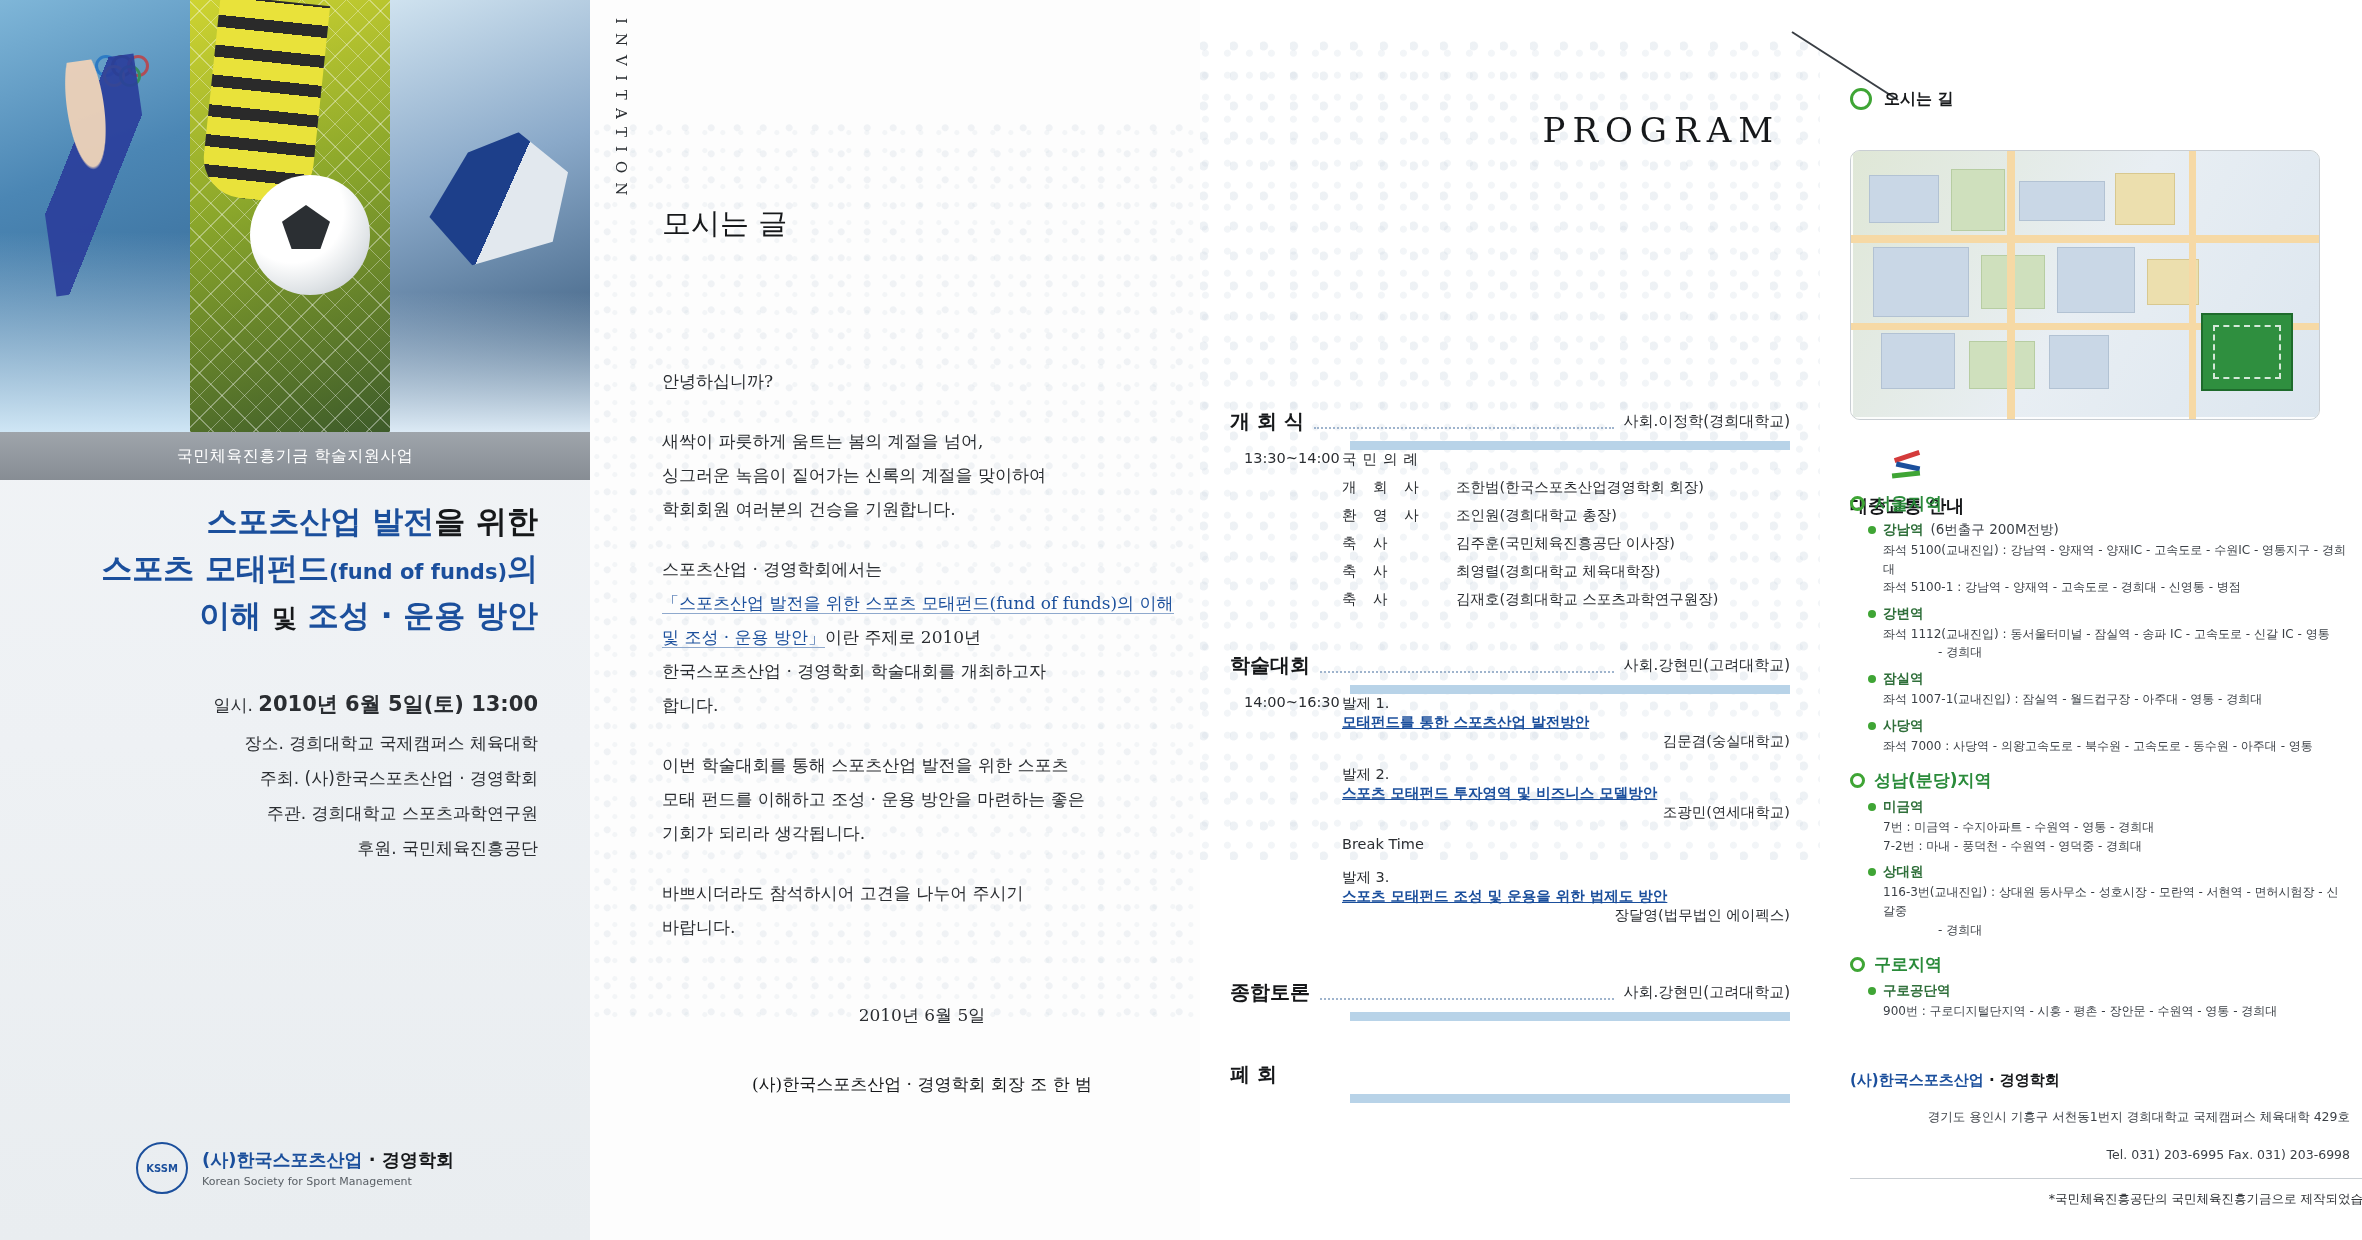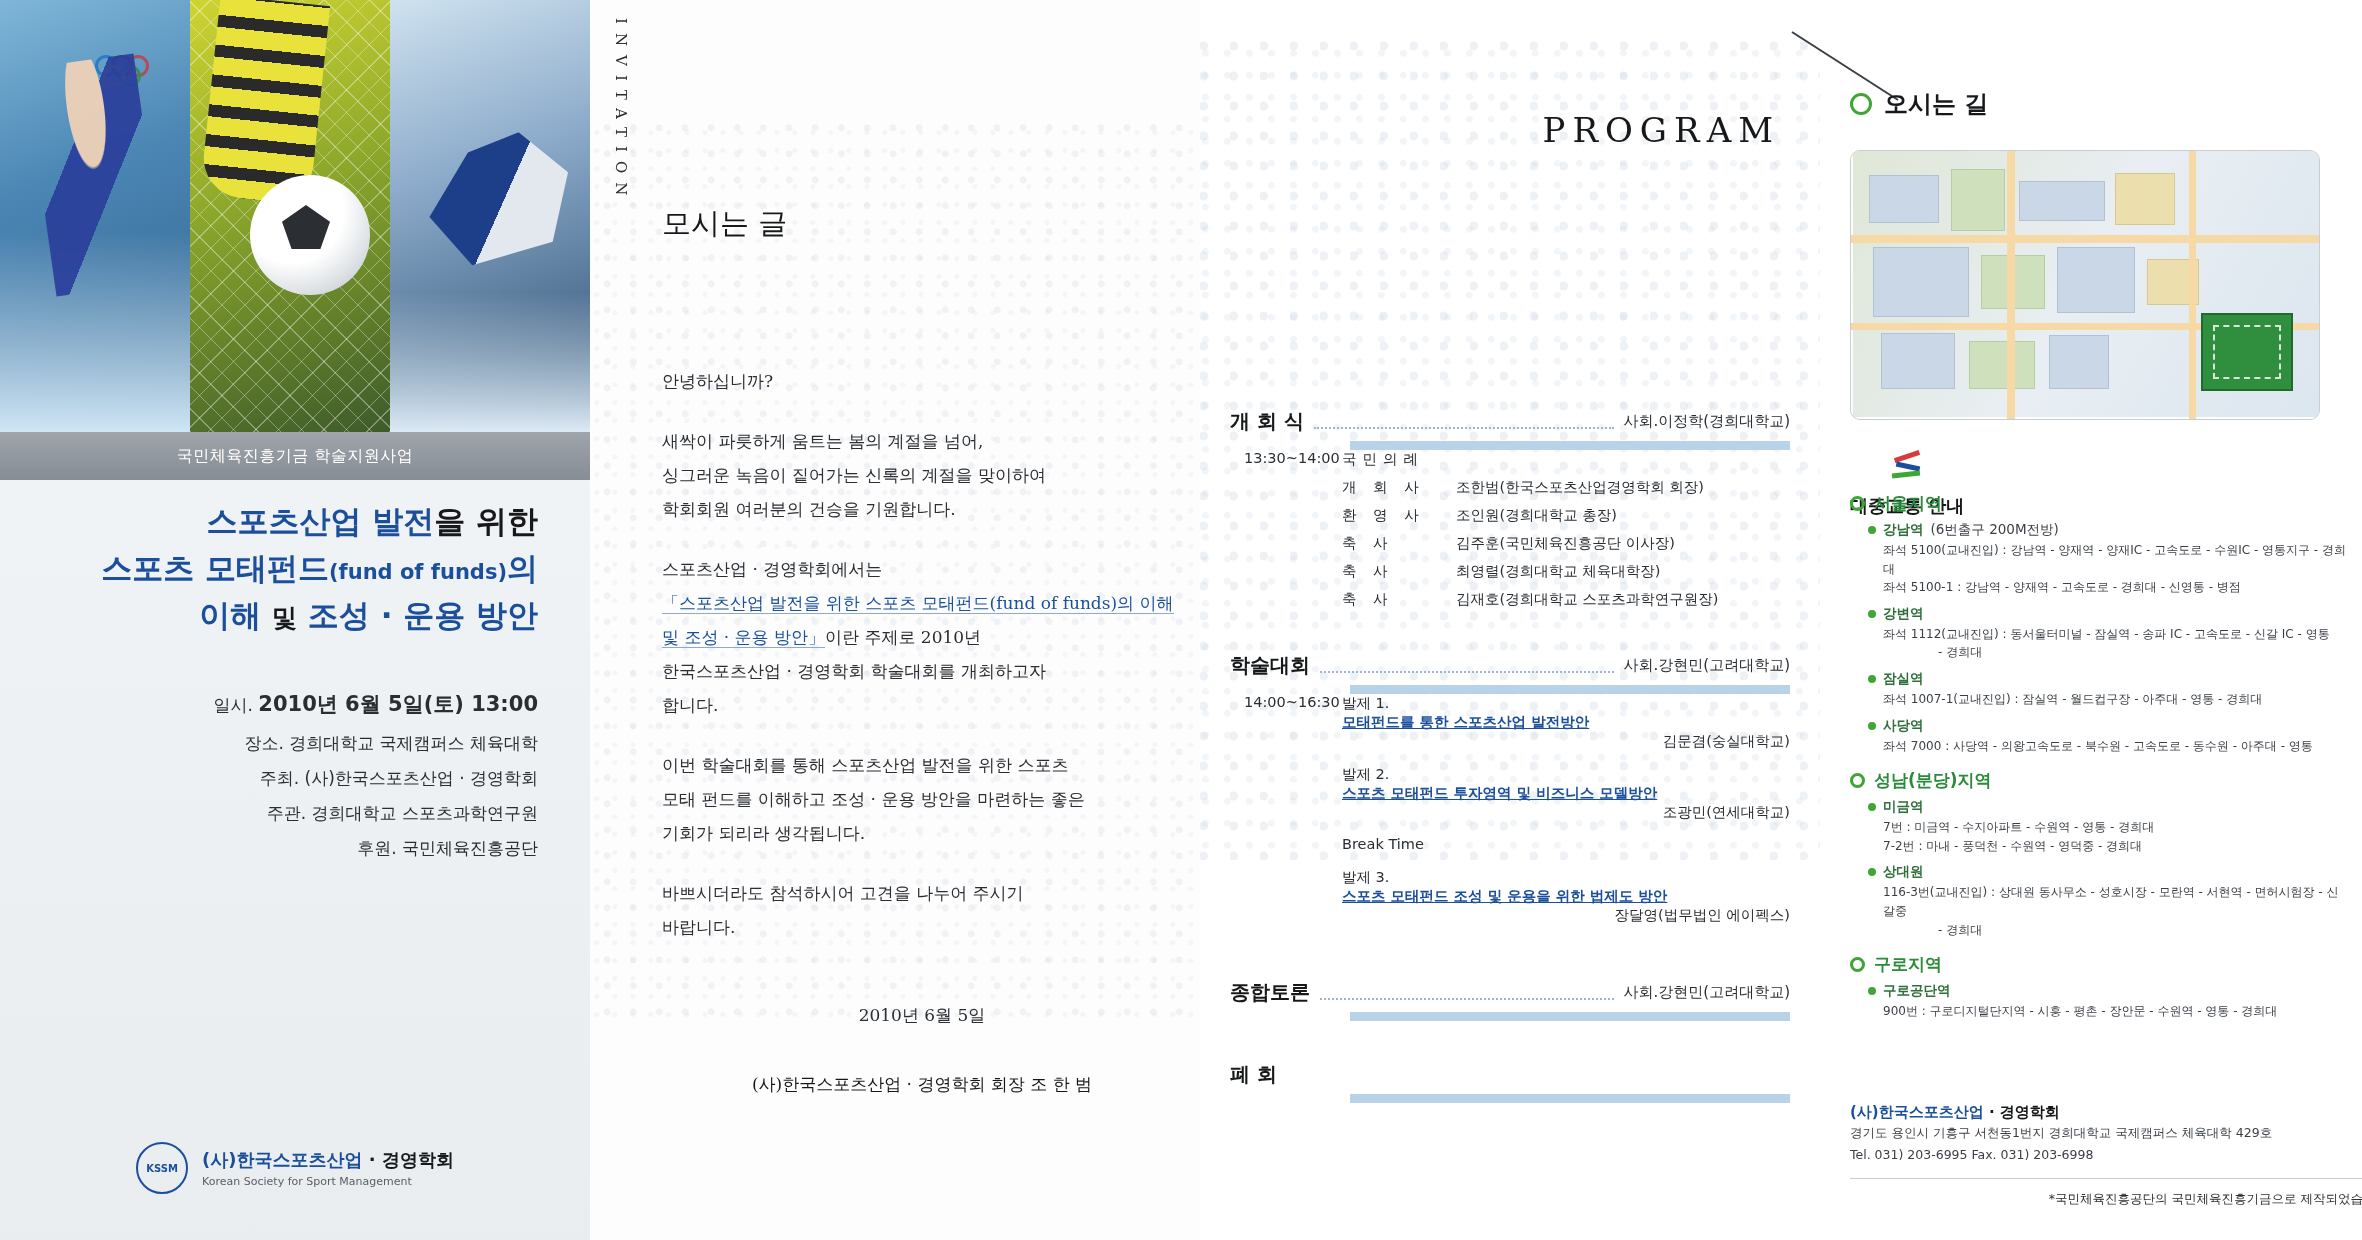--- a/index.html
+++ b/index.html
@@ -141,21 +141,21 @@
   .talk .no { color:#2a2d31; }
   .talk .tt { color:#1b4f9c; text-decoration:underline; font-weight:bold; }
   .talk .who { text-align:right; color:#2a2d31; }
   .brk { margin: 10px 0 16px 0; color:#2a2d31; }
 
   
   .map-panel { position:absolute; left:1820px; top:0; width:542px; height:1240px; background:#fff; }
   .route-line { position:absolute; left:1790px; top:30px; width:120px; height:80px; }
   .way-head { position:absolute; left:30px; top:88px; display:flex; align-items:center; gap:12px; }
   .o-ring { width:22px; height:22px; border:3px solid #3fa535; border-radius:50%; }
-  .way-head .t { font-size:24px; color:#16181a; font-weight:bold;}
+  .way-head .t { font-size:16px; color:#16181a; font-weight:bold;}
   .map-box { position:absolute; left:30px; top:150px; width:470px; height:270px;
     border:1px solid #c9ced3; border-radius:10px; overflow:hidden; background:#eef2e9; }
   .map-grid { position:absolute; inset:0;
     background:
       linear-gradient(90deg, rgba(255,255,255,.9) 0 2px, transparent 2px 54px),
       linear-gradient(0deg, rgba(255,255,255,.9) 0 2px, transparent 2px 46px),
       linear-gradient(120deg,#dfe7d6 0%, #e8eef3 50%, #dce6ef 100%);
   }
   .map-blocks { position:absolute; inset:0; }
   .mb { position:absolute; background:#c9d7e6; border:1px solid #b2c2d3; }
@@ -178,21 +178,21 @@
   .region > .rtitle { display:flex; align-items:center; gap:9px; font-size:17px; font-weight:bold; color:#2a8b3a; margin-bottom:6px;}
   .region > .rtitle .ring { width:15px;height:15px;border:3px solid #3fa535;border-radius:50%; }
   .stn { margin: 0 0 8px 18px; }
   .stn .sname { display:flex; align-items:center; gap:7px; font-size:13.5px; font-weight:bold; color:#2f6f3a; margin-bottom:2px;}
   .stn .sname .dot { width:8px;height:8px;border-radius:50%;background:#3fa535; }
   .stn .line { margin-left:15px; line-height:1.55; color:#3a3f45; }
 
   .foot-box { position:absolute; left:30px; bottom: 74px; width:500px; }
   .foot-org { font-size:15px; font-weight:bold; color:#16181a; }
   .foot-org b { color:#1b4f9c; }
-  .foot-addr { margin-top:0; font-size:12.5px; color:#3a3f45; line-height:1.75; }
+  .foot-addr { margin-top:16px; font-size:12.5px; color:#3a3f45; line-height:1.75;text-align:right; }
   .foot-note { position:absolute; left:0; bottom:-42px; width:542px; text-align:right;
      border-top:1px solid #c9ced3; padding-top:12px; font-size:12.5px; color:#2a2d31; }
 </style>
 </head>
 <body>
 
 <div class="page">
 
   <div class="left-panel">
 

